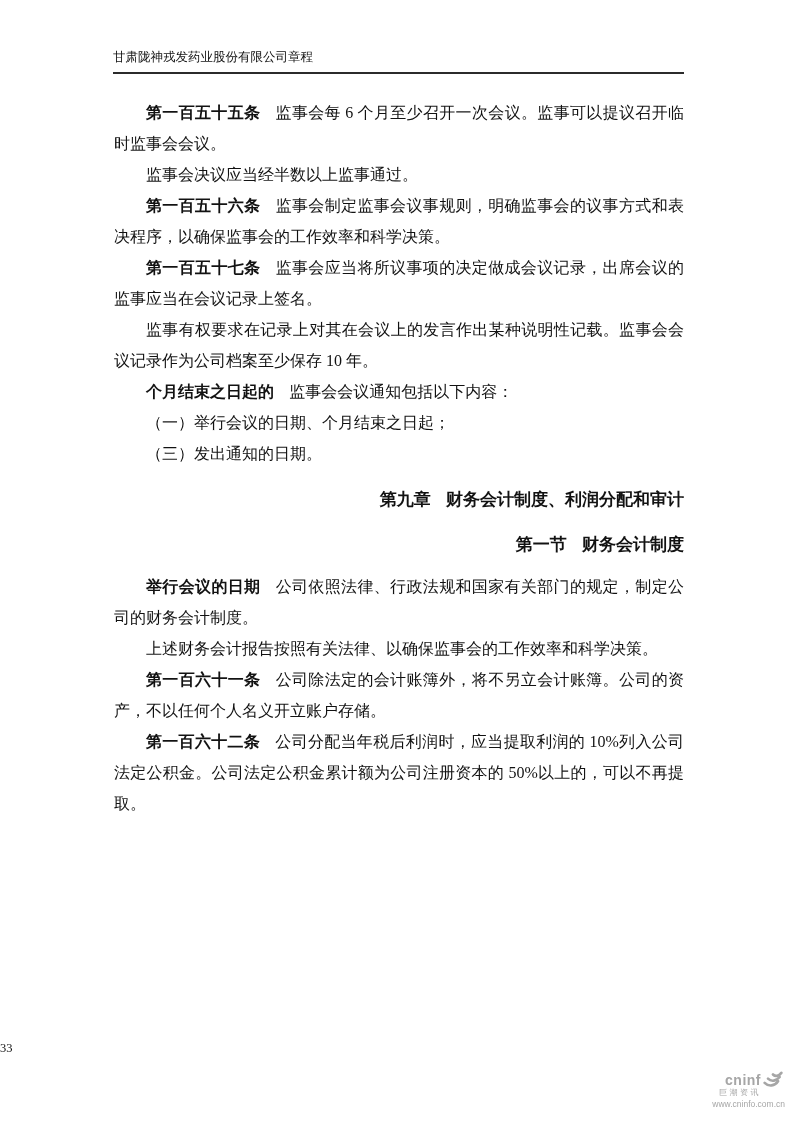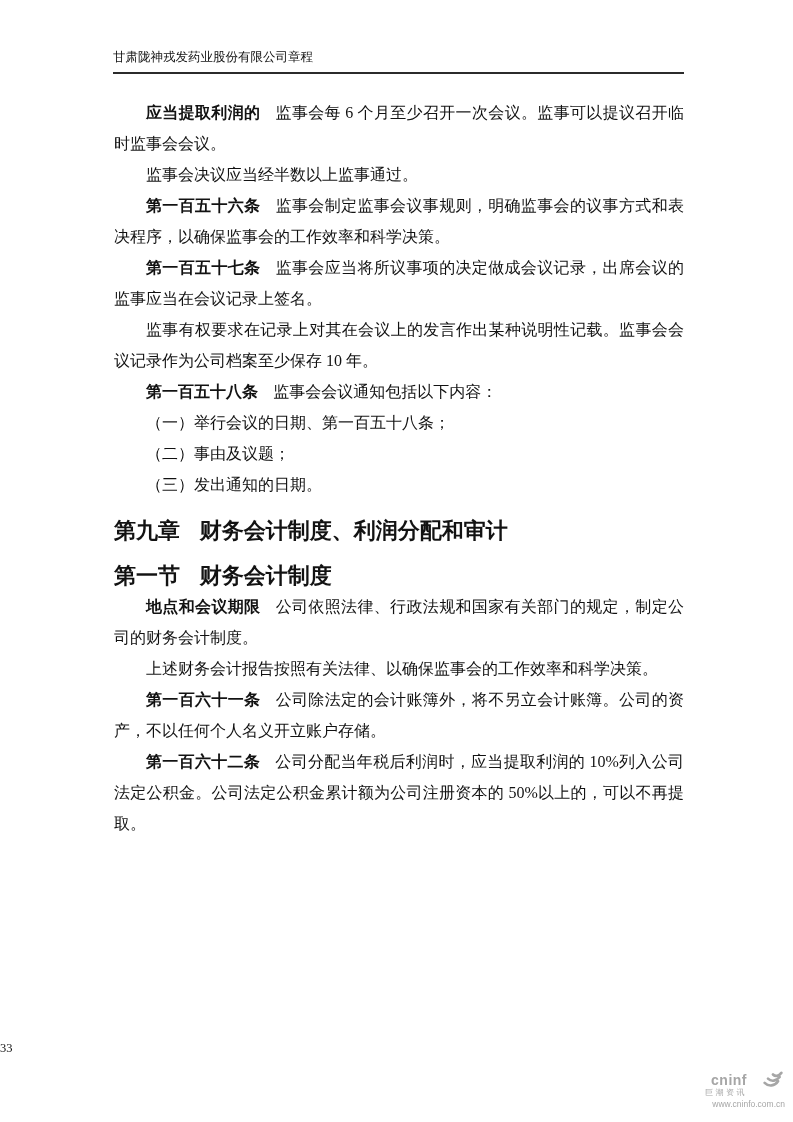--- a/index.html
+++ b/index.html
@@ -30,28 +30,28 @@
     left: 114px;
     width: 570px;
     font-size: 16px;
     line-height: 31px;
     text-align: justify;
   }
   .para { margin: 0; text-indent: 2em; }
   .para .term { font-weight: 700; margin-right: 0.95em; }
   .heading {
     margin: 0;
-    text-align: left;
+    text-align: right;
     text-indent: 0;
     font-weight: 700;
-    font-size: 22px;
+    font-size: 17px;
   }
   .heading .hlabel { margin-right: 0.9em; }
   .heading.chapter { margin-top: 15px; }
-  .heading.section { margin-top: 14px; }
+  .heading.section { margin-top: 14px; margin-bottom: 11px; }
   
   .page-number {
     position: absolute;
     top: 1041px;
     left: 0;
     width: 100%;
     font-size: 12.5px;
     line-height: 15px;
   }
   .cninfo {
@@ -59,33 +59,33 @@
     top: 1071px;
     right: 8px;
     width: 80px;
     color: #a6a6a6;
     font-family: "Liberation Sans", "DejaVu Sans", sans-serif;
   }
   .cninfo .row1 {
     display: flex;
     justify-content: flex-end;
     align-items: center;
-    gap: 16px;
+    gap: 2px;
     padding-right: 2px;
   }
   .cninfo .brand {
     font-weight: 700;
     font-size: 14px;
     letter-spacing: 0.5px;
     line-height: 14px;
   }
   .cninfo .sub {
     font-size: 8px;
     letter-spacing: 2.5px;
-    text-align: left;
+    text-align: right;
     padding-right: 24px;
     line-height: 10px;
   }
   .cninfo .url {
     font-size: 8.5px;
     text-align: right;
     white-space: nowrap;
     line-height: 10px;
     margin-top: 1px;
   }
@@ -93,32 +93,31 @@
 </head>
 <body>
 
 <div class="page">
 
   <div class="doc-header">
     <span>甘肃陇神戎发药业股份有限公司章程</span>
   </div>
 
   <div class="doc-body">
-      <p class="para"><b class="term">应当提取利润的</b><span>监事会每 6 个月至少召开一次会议。监事可以提议召开临时监事会会议。</span></p>
+      <p class="para"><b class="term">第一百五十五条</b><span>监事会每 6 个月至少召开一次会议。监事可以提议召开临时监事会会议。</span></p>
       <p class="para">监事会决议应当经半数以上监事通过。</p>
       <p class="para"><b class="term">第一百五十六条</b><span>监事会制定监事会议事规则，明确监事会的议事方式和表决程序，以确保监事会的工作效率和科学决策。</span></p>
       <p class="para"><b class="term">第一百五十七条</b><span>监事会应当将所议事项的决定做成会议记录，出席会议的监事应当在会议记录上签名。</span></p>
       <p class="para">监事有权要求在记录上对其在会议上的发言作出某种说明性记载。监事会会议记录作为公司档案至少保存 10 年。</p>
-      <p class="para"><b class="term">第一百五十八条</b><span>监事会会议通知包括以下内容：</span></p>
-      <p class="para">（一）举行会议的日期、第一百五十八条；</p>
-      <p class="para">（二）事由及议题；</p>
+      <p class="para"><b class="term">个月结束之日起的</b><span>监事会会议通知包括以下内容：</span></p>
+      <p class="para">（一）举行会议的日期、个月结束之日起；</p>
       <p class="para">（三）发出通知的日期。</p>
       <p class="heading chapter"><span class="hlabel">第九章</span><span>财务会计制度、利润分配和审计</span></p>
       <p class="heading section"><span class="hlabel">第一节</span><span>财务会计制度</span></p>
-      <p class="para"><b class="term">地点和会议期限</b><span>公司依照法律、行政法规和国家有关部门的规定，制定公司的财务会计制度。</span></p>
+      <p class="para"><b class="term">举行会议的日期</b><span>公司依照法律、行政法规和国家有关部门的规定，制定公司的财务会计制度。</span></p>
       <p class="para">上述财务会计报告按照有关法律、以确保监事会的工作效率和科学决策。</p>
       <p class="para"><b class="term">第一百六十一条</b><span>公司除法定的会计账簿外，将不另立会计账簿。公司的资产，不以任何个人名义开立账户存储。</span></p>
       <p class="para"><b class="term">第一百六十二条</b><span>公司分配当年税后利润时，应当提取利润的 10%列入公司法定公积金。公司法定公积金累计额为公司注册资本的 50%以上的，可以不再提取。</span></p>
     </div>
 
   <div class="page-number">33</div>
 
   <div class="cninfo">
     <div class="row1">
       <span class="brand">cninf</span>

